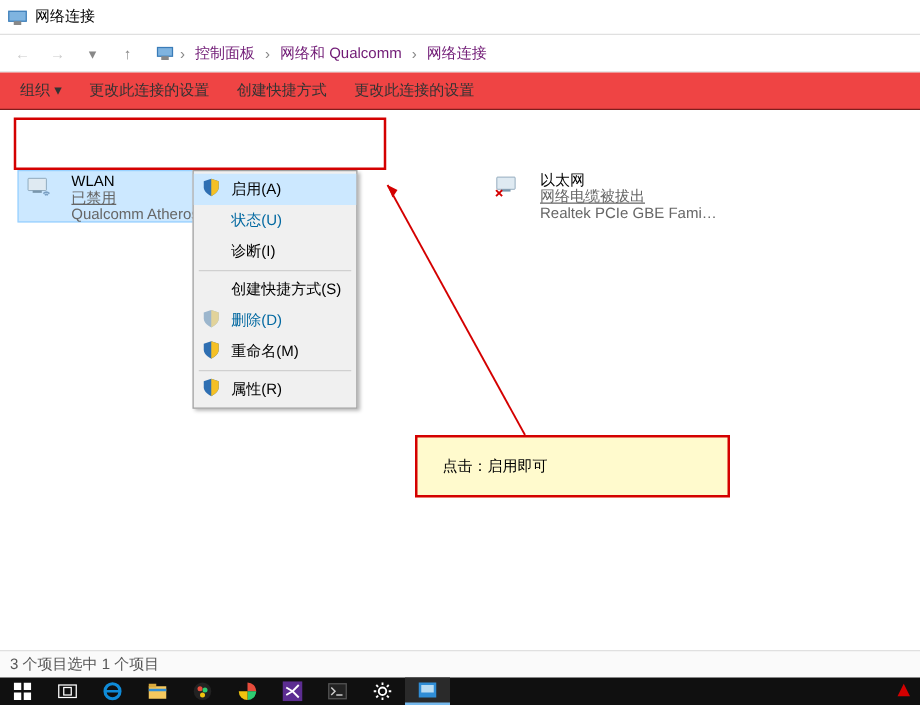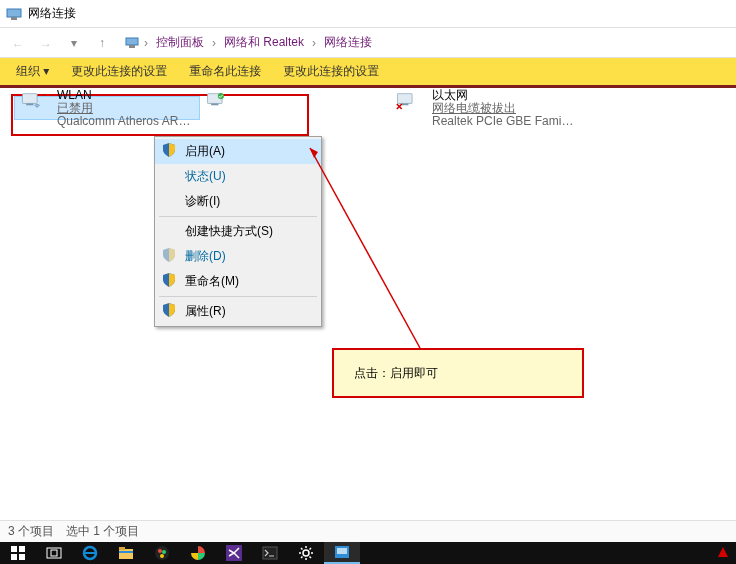--- a/index.html
+++ b/index.html
@@ -10,47 +10,47 @@
 .titlebar .title { font-size: 12px; color: #000; }
 
 .navbar { height: 30px; background: #fff; border-bottom: 1px solid #e0e0e0; display: flex; align-items: center; padding: 0 6px; gap: 4px; }
 .nav-btn { width: 24px; height: 24px; border: none; background: none; color: #888; cursor: pointer; display: flex; align-items: center; justify-content: center; }
 .nav-btn.disabled { color: #ccc; }
 .breadcrumb { display: flex; align-items: center; gap: 4px; margin-left: 6px; }
 .breadcrumb .sep { color: #888; }
 .breadcrumb .crumb { color: #701a75; cursor: pointer; padding: 2px 4px; }
 .breadcrumb .net-icon { width: 16px; height: 16px; }
 
-.toolbar { height: 30px; background: #fde047; border-bottom: 3px solid #7f1d1d; display: flex; align-items: center; padding: 0 6px; gap: 2px; }
+.toolbar { height: 30px; background: #ef4444; border-bottom: 1px solid #7f1d1d; display: flex; align-items: center; padding: 0 6px; gap: 2px; }
 .toolbar .tool { padding: 4px 10px; cursor: pointer; color: #333; border: none; background: none; }
 
 .content { position: relative; height: 454px; background: #fff; }
 
-.conn-item { position: absolute; width: 186px; height: 24px; display: flex; align-items: center; padding: 2px; cursor: pointer; }
+.conn-item { position: absolute; width: 186px; height: 42px; display: flex; align-items: flex-start; padding: 2px; cursor: pointer; margin-top: 40px; }
 .conn-item .ci-icon { width: 36px; height: 36px; margin-right: 4px; position: relative; flex-shrink: 0; }
 .conn-item .ci-text { display: flex; flex-direction: column; line-height: 13px; overflow: hidden; }
 .conn-item .ci-name { color: #000; white-space: nowrap; }
 .conn-item .ci-status { color: #666; white-space: nowrap; text-decoration: underline; }
 .conn-item .ci-device { color: #666; white-space: nowrap; overflow: hidden; text-overflow: ellipsis; }
 .conn-item.selected { background: #cce8ff; border: 1px solid #99d1ff; }
 
 .red-box { position: absolute; border: 2px solid #d40000; pointer-events: none; }
 
-.ctx-menu { position: absolute; background: #f0f0f0; border: 1px solid #a0a0a0; box-shadow: 2px 2px 3px rgba(0,0,0,.3); width: 168px; padding: 2px 0; }
+.ctx-menu { position: absolute; background: #f0f0f0; border: 1px solid #a0a0a0; box-shadow: 2px 2px 3px rgba(0,0,0,.3); width: 132px; padding: 2px 0; }
 .ctx-menu .item { padding: 4px 8px 4px 30px; position: relative; cursor: pointer; color: #000; }
 .ctx-menu .item.disabled { color: #0369a1; cursor: default; }
 .ctx-menu .item.highlighted { background: #cce8ff; }
 .ctx-menu .sep { border-top: 1px solid #d0d0d0; margin: 2px 4px; }
 .ctx-menu .shield { position: absolute; left: 6px; top: 3px; width: 16px; height: 16px; }
 
 .arrow-line { position: absolute; pointer-events: none; }
 
 .callout { position: absolute; background: #fffacd; border: 2px solid #d40000; padding: 14px 20px; font-size: 14px; color: #000; }
 
-.statusbar { position: absolute; bottom: 22px; left: 0; right: 0; height: 22px; border-top: 1px solid #e0e0e0; display: flex; align-items: center; padding: 0 8px; gap: 12px; color: #555; background: #fafafa; }
+.statusbar { position: absolute; bottom: 22px; left: 0; right: 0; height: 22px; border-top: 1px solid #e0e0e0; display: flex; align-items: center; padding: 0 8px; color: #555; background: #fafafa; }
 
 .taskbar { position: absolute; bottom: 0; left: 0; right: 0; height: 22px; background: #101010; display: flex; align-items: center; }
 .taskbar .tb-item { width: 36px; height: 22px; display: flex; align-items: center; justify-content: center; cursor: pointer; }
 .taskbar .tb-item.active { background: #2a2a2a; border-bottom: 2px solid #76b9ed; }
 .taskbar .tb-right { margin-left: auto; display: flex; align-items: center; gap: 6px; padding-right: 6px; }
 
 .monitor-icon { width: 28px; height: 22px; }
 </style>
 </head>
 <body>
@@ -73,30 +73,30 @@
   <div class="breadcrumb">
     <span class="net-icon">
       <svg viewBox="0 0 16 16">
           <rect x="2" y="3" width="12" height="7" fill="#7fb4e0" stroke="#3a7cb8"></rect>
           <rect x="5" y="10" width="6" height="3" fill="#888"></rect>
         </svg>
     </span>
     <span class="sep">›</span>
     <span class="crumb">控制面板</span>
     <span class="sep">›</span>
-    <span class="crumb">网络和 Realtek</span>
+    <span class="crumb">网络和 Qualcomm</span>
     <span class="sep">›</span>
     <span class="crumb">网络连接</span>
   </div>
 </div>
 
 <div class="toolbar">
   <button class="tool">组织 ▾</button>
   <button class="tool">更改此连接的设置</button>
-  <button class="tool">重命名此连接</button>
+  <button class="tool">创建快捷方式</button>
   <button class="tool">更改此连接的设置</button>
 </div>
 
 <div class="content">
 
   <div class="red-box" style="left:11px; top:6px; width:298px; height:42px;"></div>
 
   <div class="conn-item selected" style="left:14px; top:8px;">
     <span class="ci-icon">
       <svg class="monitor-icon" viewBox="0 0 36 36">

